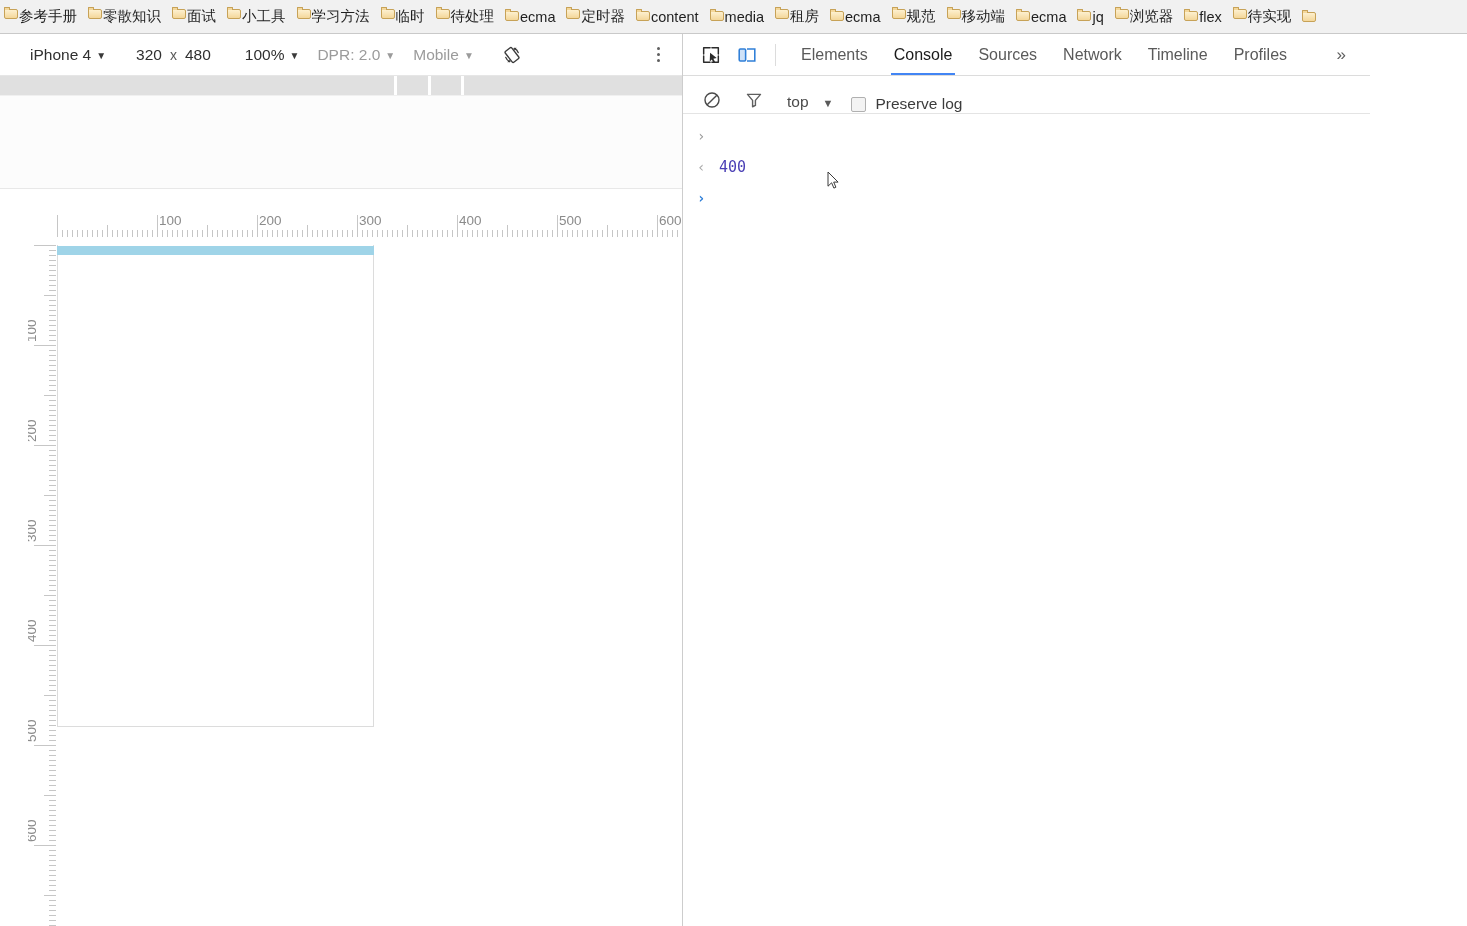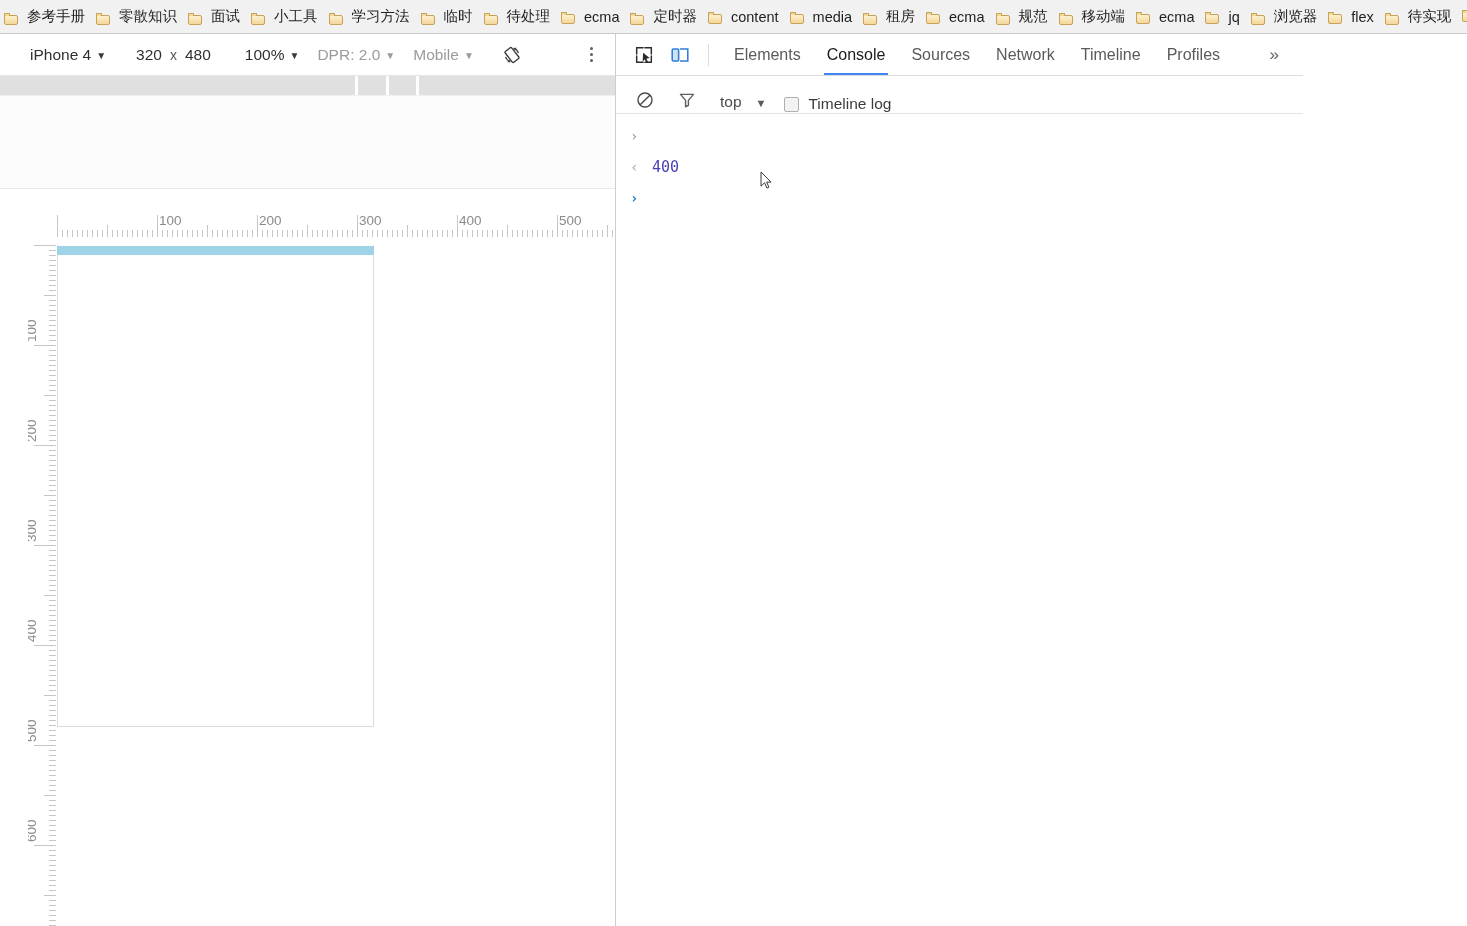--- a/index.html
+++ b/index.html
@@ -13,22 +13,22 @@
   #bookmark-bar{
     height:33px;
     background:#f1f1f1;
     border-bottom:1px solid #c9c9c9;
     display:flex;align-items:center;
     overflow:hidden;
     white-space:nowrap;
     padding-left:0px;
   }
   .bm-item{
-    display:flex;align-items:flex-end;
-    gap:8px;
+    display:flex;align-items:flex-start;
+    gap:0;
     padding:3px 7px 3px 4px;
     font-size:14.5px;
     color:#1f1f1f;
     border-radius:3px;
     flex:0 0 auto;
     cursor:default;
   }
   .folder-ico{
     width:15px;height:13px;
     flex:0 0 auto;
@@ -54,21 +54,21 @@
     box-sizing:border-box;
   }
   
   #main{
     display:flex;
     height:893px;
     width:1467px;
   }
   
   #device-pane{
-    width:616px;
+    width:683px;
     height:893px;
     background:#ffffff;
     border-right:1px solid #cdcdcd;
     position:relative;
     box-sizing:border-box;
     overflow:hidden;
   }
   #device-toolbar{
     height:41px;
     display:flex;align-items:center;
@@ -730,21 +730,21 @@
         <svg width="20" height="20" viewBox="0 0 24 24" fill="none" stroke="#5f5f5f" stroke-width="1.7" stroke-linejoin="round">
           <path d="M4.2 5.2 h15.6 l-6.1 7.2 v6.1 l-3.4 1.6 v-7.7 Z"></path>
         </svg>
       </div>
       <div id="ctx-select">
         <span>top</span>
         <span class="caret">▼</span>
       </div>
       <div id="preserve-wrap">
         <span id="preserve-box"></span>
-        <span>Timeline log</span>
+        <span>Preserve log</span>
       </div>
     </div>
 
     <div id="console-body">
       <div class="con-row">
         <span class="con-arrow">›</span>
       </div>
       <div class="con-row">
         <span class="con-arrow ret">‹</span>
         <span class="con-value">400</span>

